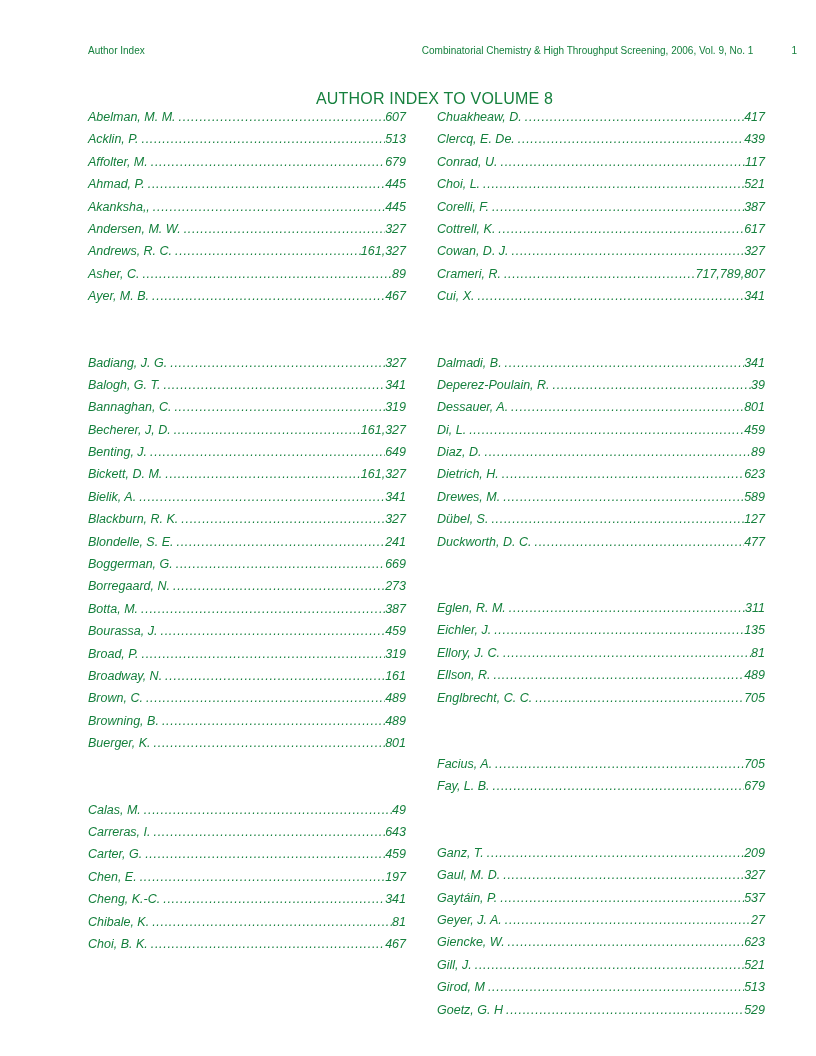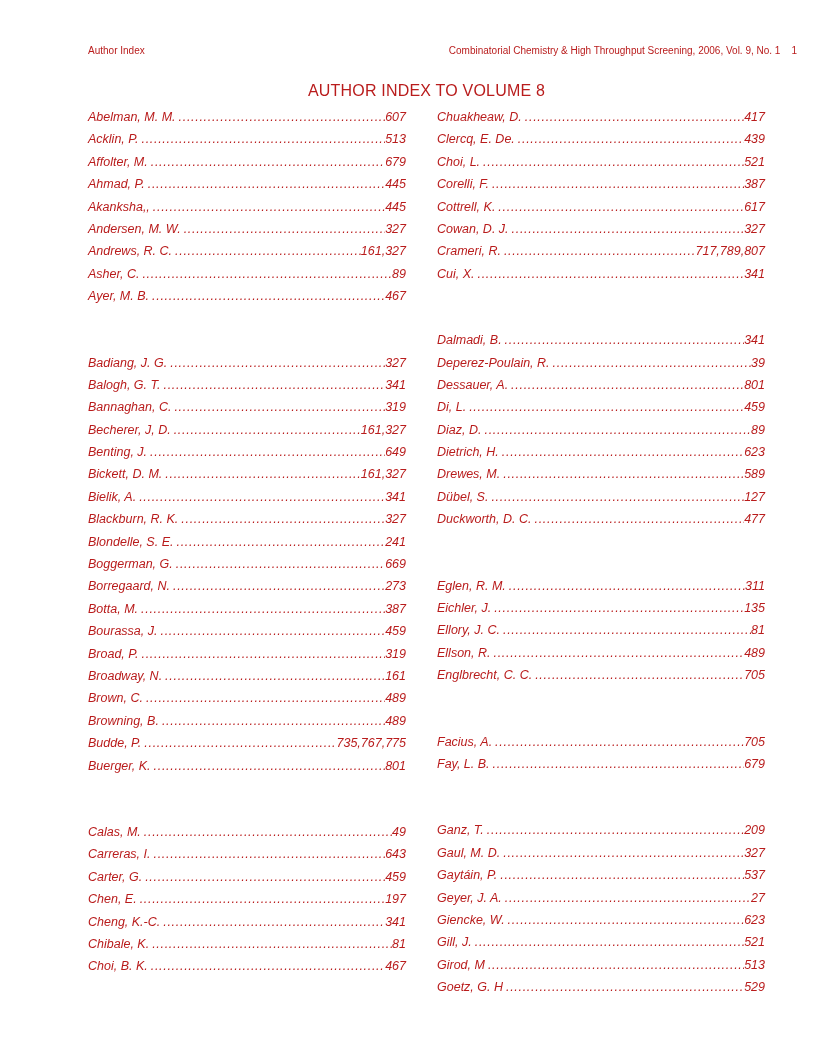--- a/index.html
+++ b/index.html
@@ -5,44 +5,44 @@
   html, body {
     margin: 0;
     padding: 0;
     background: #ffffff;
   }
   .page {
     position: relative;
     width: 816px;
     height: 1056px;
     background: #ffffff;
-    color: #b91c1c;
+    color: #15803d;
     font-family: "Liberation Sans", "DejaVu Sans", sans-serif;
     overflow: hidden;
   }
   .running-header {
     position: absolute;
     top: 45px;
     left: 88px;
     right: 19px;
     display: flex;
     justify-content: space-between;
     align-items: baseline;
     font-size: 10px;
     line-height: 12px;
     white-space: nowrap;
   }
-  .rh-right { display: flex; align-items: baseline; }
+  .rh-right { display: flex; align-items: baseline; gap: 27px; }
   .rh-pagenum { margin-left: 11px; }
   .doc-title {
     position: absolute;
     top: 83px;
     left: 88px;
     width: 677px;
-    margin: 0;
+    margin: 8px;
     text-align: center;
     font-size: 16px;
     font-weight: 400;
     letter-spacing: 0.2px;
     line-height: 16px;
   }
   .col {
     position: absolute;
     top: 106px;
     font-size: 12.5px;
@@ -217,25 +217,20 @@
           <span class="name">Brown, C.</span>
           <span class="dots"></span>
           <span class="pages">489</span>
         </div>
         <div class="row">
           <span class="name">Browning, B.</span>
           <span class="dots"></span>
           <span class="pages">489</span>
         </div>
         <div class="row">
-          <span class="name">Budde, P.</span>
-          <span class="dots"></span>
-          <span class="pages">735,767,775</span>
-        </div>
-        <div class="row">
           <span class="name">Buerger, K.</span>
           <span class="dots"></span>
           <span class="pages">801</span>
         </div>
       </div>
       <div class="section">
         <div class="row">
           <span class="name">Calas, M.</span>
           <span class="dots"></span>
           <span class="pages">49</span>
@@ -279,20 +274,25 @@
           <span class="name">Chuakheaw, D.</span>
           <span class="dots"></span>
           <span class="pages">417</span>
         </div>
         <div class="row">
           <span class="name">Clercq, E. De.</span>
           <span class="dots"></span>
           <span class="pages">439</span>
         </div>
         <div class="row">
+          <span class="name">Conrad, U.</span>
+          <span class="dots"></span>
+          <span class="pages">117</span>
+        </div>
+        <div class="row">
           <span class="name">Choi, L.</span>
           <span class="dots"></span>
           <span class="pages">521</span>
         </div>
         <div class="row">
           <span class="name">Corelli, F.</span>
           <span class="dots"></span>
           <span class="pages">387</span>
         </div>
         <div class="row">

